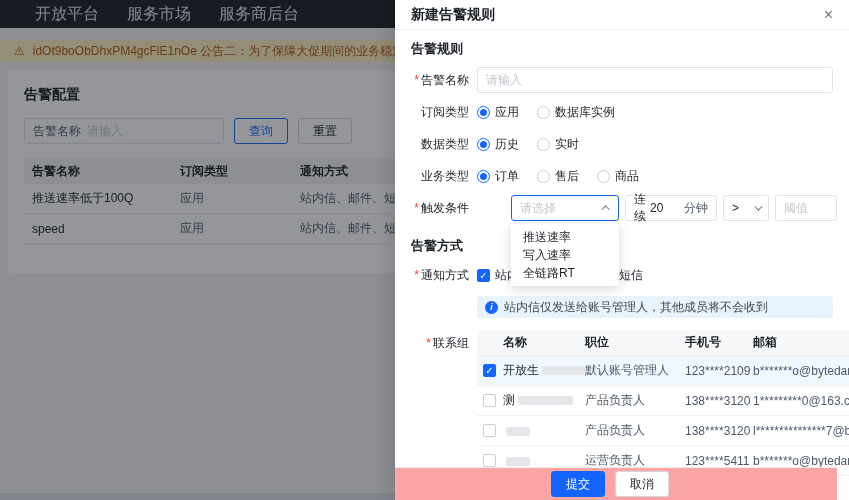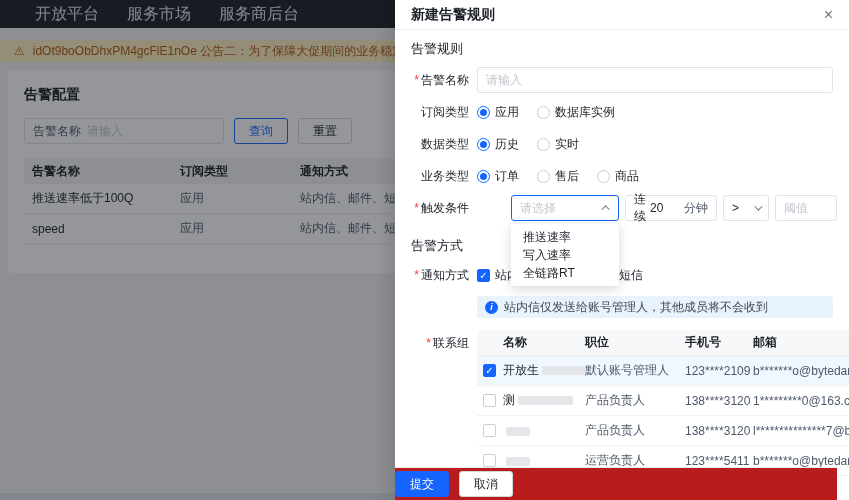--- a/index.html
+++ b/index.html
@@ -34,21 +34,21 @@
 
   
   .mask { position:absolute; inset:0; background:rgba(18,22,29,0.45); z-index:10; }
 
   
   .drawer { position:absolute; top:0; right:0; width:454px; height:500px; background:#fff; z-index:20; box-shadow:-6px 0 16px rgba(0,0,0,0.12); }
   .d-header { height:30px; display:flex; align-items:center; justify-content:space-between; padding:0 16px; border-bottom:1px solid #edeff2; }
   .d-title { font-size:14px; font-weight:bold; }
   .d-close { font-size:16px; color:#6b7785; cursor:pointer; line-height:1; }
   .d-body { padding:10px 16px 0 16px; height:470px; overflow:hidden; }
-  .sec-title { font-size:13px; font-weight:normal; height:17px; margin-bottom:10px; }
+  .sec-title { font-size:13px; font-weight:bold; height:17px; margin-bottom:10px; }
   .sec-title.mt { margin-top:16px; margin-bottom:8px; }
   .frow { display:flex; align-items:center; min-height:26px; margin-bottom:6px; }
   .frow.top { align-items:flex-start; }
   .flabel { width:58px; text-align:right; margin-right:8px; color:#1d2129; flex:none; line-height:26px; white-space:nowrap; font-size:12px; }
   .req { color:#f53f3f; margin-right:2px; }
   .fctl { flex:1; display:flex; align-items:center; }
   .input { height:26px; border:1px solid #e0e2e6; border-radius:3px; padding:0 8px; font-size:12px; color:#1d2129; outline:none; background:#fff; width:100%; }
   .input::placeholder { color:#c2c7cf; }
 
   
@@ -94,21 +94,21 @@
   .crow.selected { background:#f0f7ff; }
   .cc0 { width:26px; padding-left:6px; flex:none; }
   .cc1 { width:82px; flex:none; color:#1d2129; white-space:nowrap; overflow:hidden; }
   .cc2 { width:100px; flex:none; }
   .cc3 { width:68px; flex:none; }
   .cc4 { flex:1; white-space:nowrap; overflow:hidden; text-overflow:ellipsis; padding-right:4px; }
   .chead .cc1, .chead .cc2, .chead .cc3, .chead .cc4 { color:#1d2129; }
   .blurblock { display:inline-block; height:9px; border-radius:2px; background:#e4e6ea; vertical-align:middle; margin-left:3px; }
 
   
-  .d-footer { position:absolute; left:0; right:12px; bottom:0; height:33px; background:#b91c1c; border-top:1px solid #eceef1; display:flex; align-items:center; justify-content:flex-start; gap:10px; padding-right:12px; z-index:8; }
+  .d-footer { position:absolute; left:0; right:12px; bottom:0; height:33px; background:#fca5a5; border-top:1px solid #eceef1; display:flex; align-items:center; justify-content:center; gap:10px; padding-right:12px; z-index:8; }
   .btn.primary { background:#1664ff; border-color:#1664ff; color:#fff; }
 </style>
 </head>
 <body>
 
 <div class="page">
   <div class="topnav">
     <span class="nav-item">开放平台</span>
     <span class="nav-item">服务市场</span>
     <span class="nav-item">服务商后台</span>

